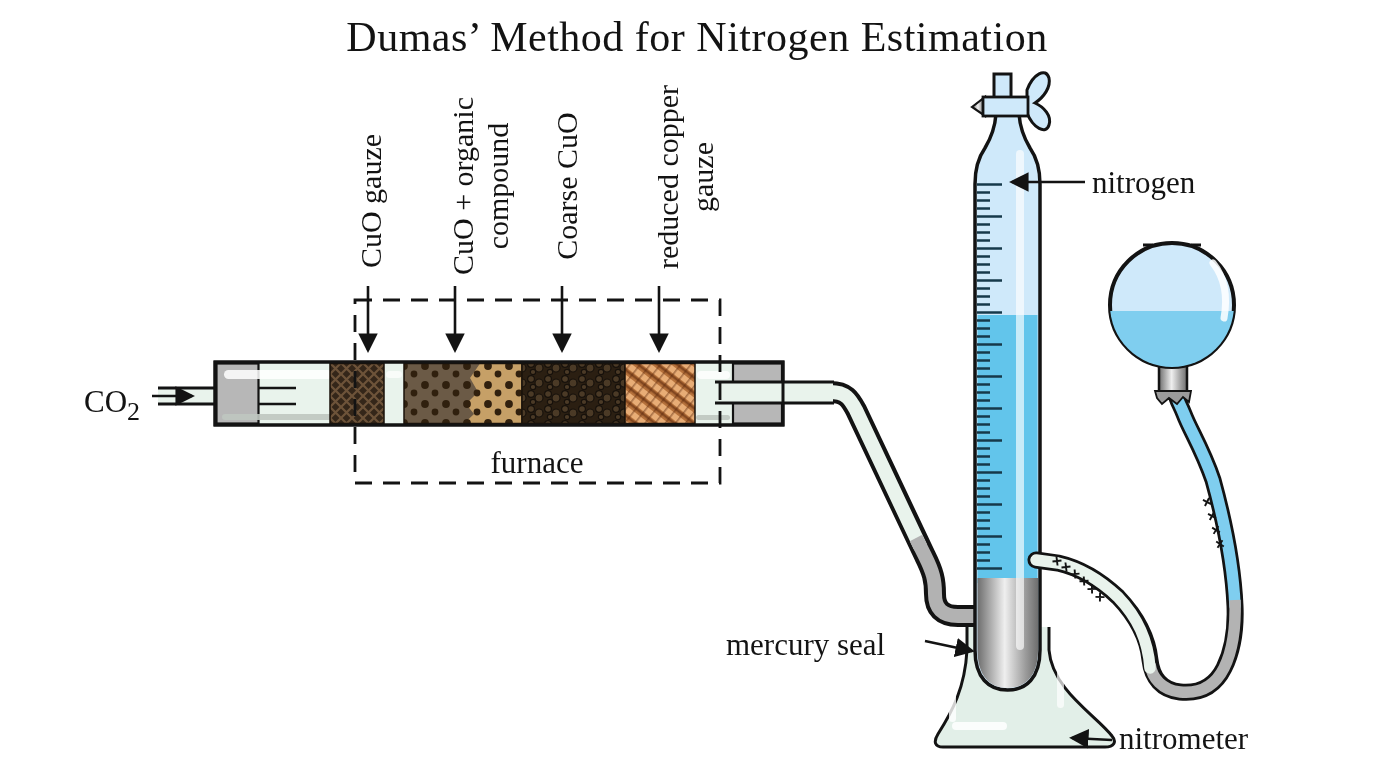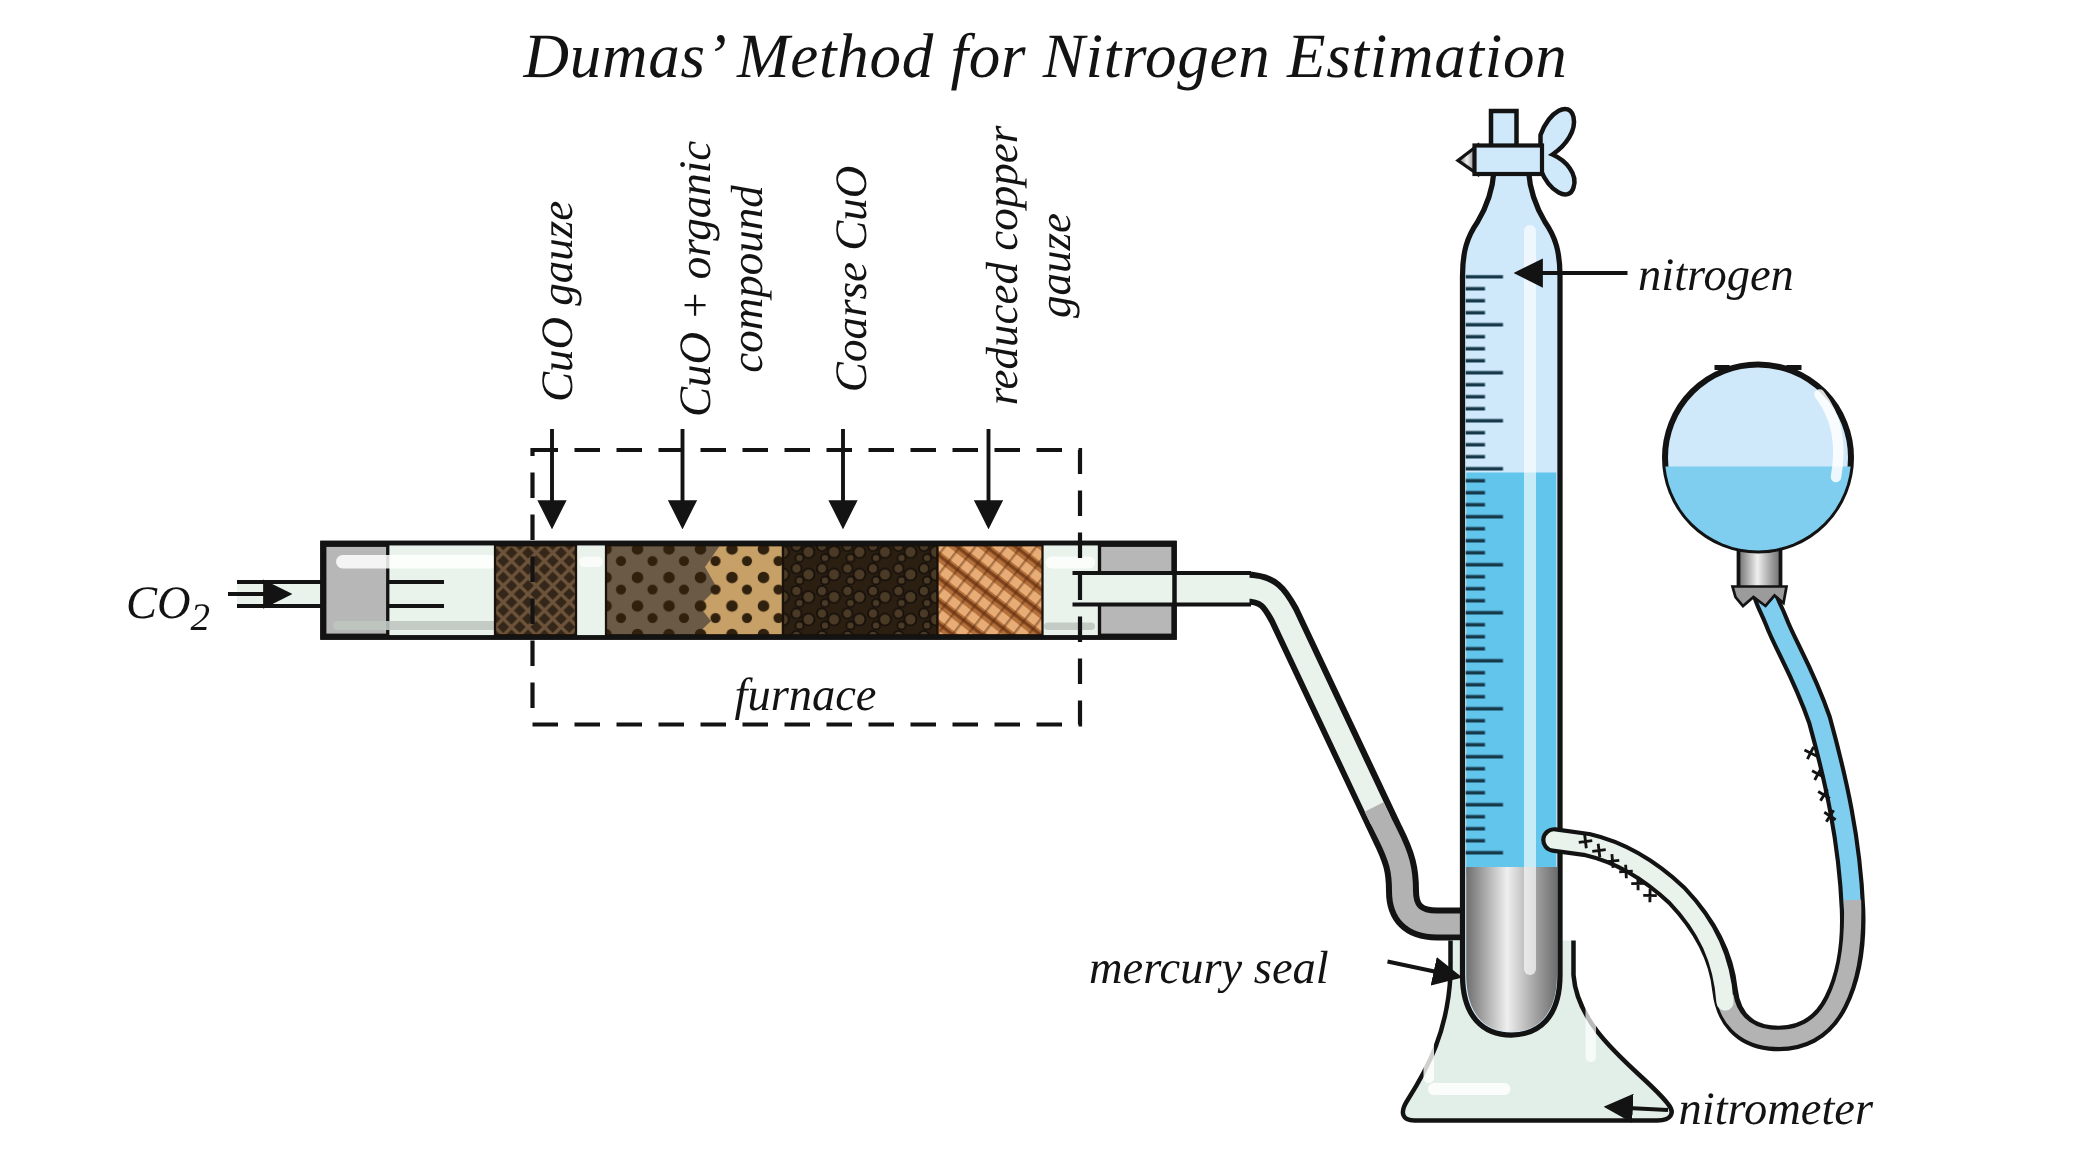--- a/index.html
+++ b/index.html
@@ -1,17 +1,17 @@
 <!DOCTYPE html>
 <html style="--background: #ffffff; --outline: #131313; --glass-green: #e9f3ec; --gas-blue: #cfe9fa; --liquid-blue: #62c5eb; --flask-liquid: #7fceef; --base-glass: #e2efe8; --stopper-gray: #b7b7b7; --mercury-light: #efefef; --mercury-mid: #9a9a9a; --mercury-dark: #6e6e6e; --tick-color: #16394a; --cuo-gauze-bg: #342619; --cuo-gauze-line: #6d5339; --organic-dark: #6b5a46; --organic-tan: #c6a067; --organic-dot: #30200e; --coarse-bg: #2b1f12; --coarse-pebble: #4b3a26; --copper-base: #b5713b; --copper-light: #e8ad76; --copper-dark: #7d431d;"><head>
 <meta charset="utf-8">
 <style>
   html,body{margin:0;padding:0;background:#fff;}
   .stage{position:relative;width:1387px;height:768px;background:var(--background,#fff);overflow:hidden;
-         font-family:"Liberation Serif","DejaVu Serif",serif;font-style:italic;}
+         font-family:"Liberation Serif","DejaVu Serif",serif;}
   svg text{font-family:"Liberation Serif","DejaVu Serif",serif;fill:var(--outline,#111);}
   .title-t{font-size:42px;letter-spacing:.5px;}
   .vlab{font-size:30px;}
   .lab{font-size:31px;}
   .sub{font-size:26px;}
   .f-gas{fill:var(--gas-blue);}
   .f-liquid{fill:var(--liquid-blue);}
   .f-flaskliq{fill:var(--flask-liquid);}
   .f-glass{fill:var(--glass-green);}
   .f-stopper{fill:var(--stopper-gray);}

